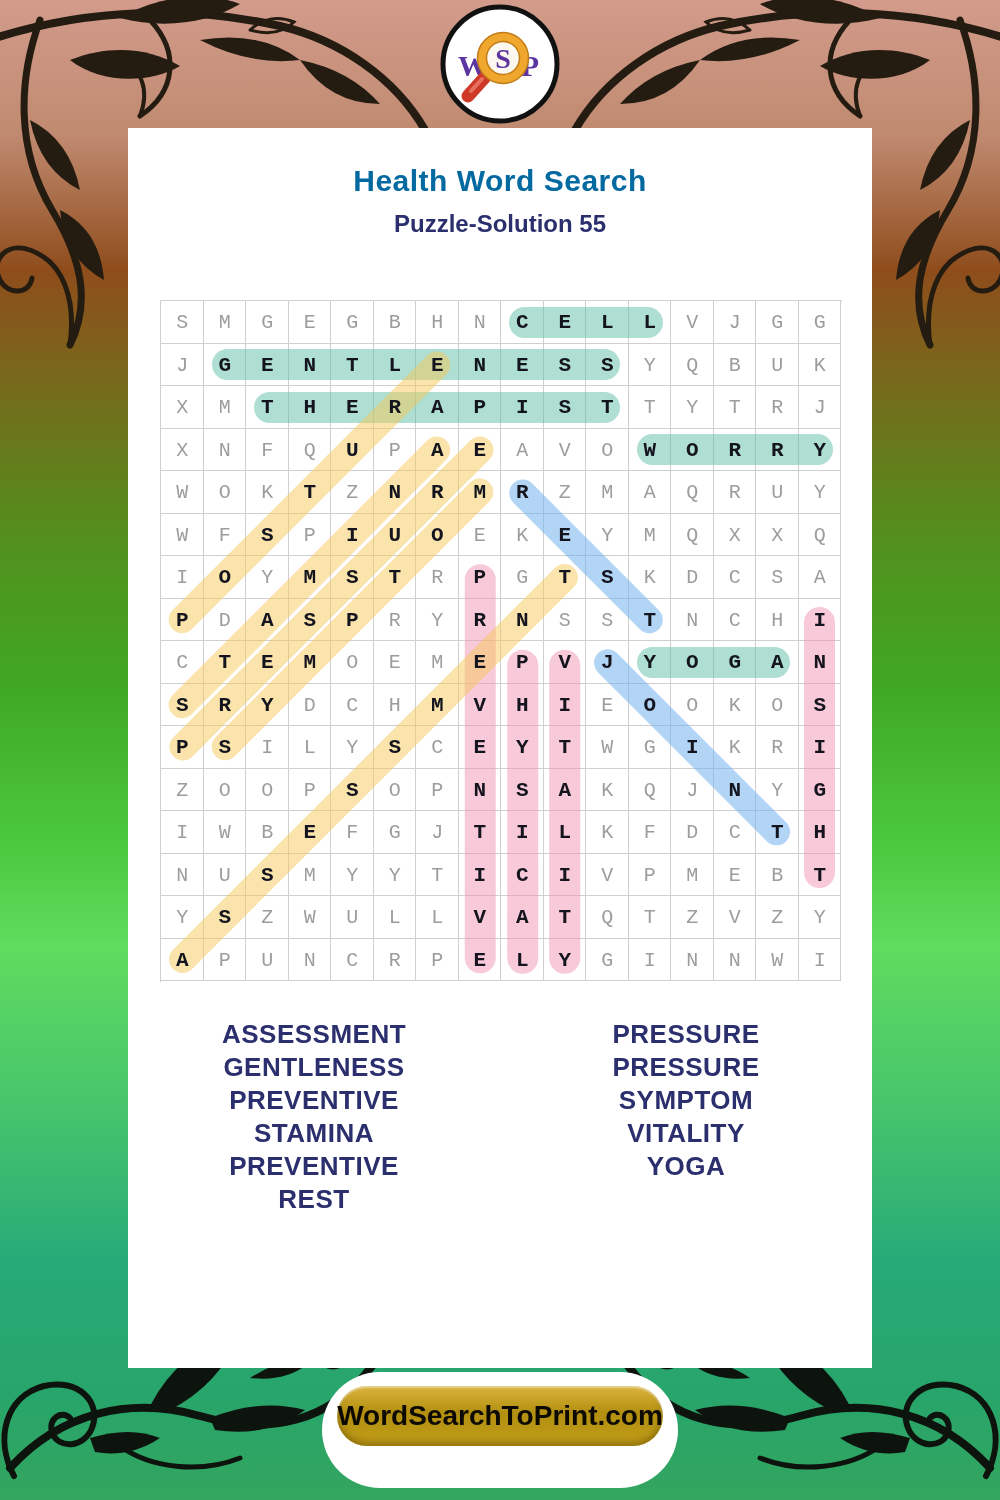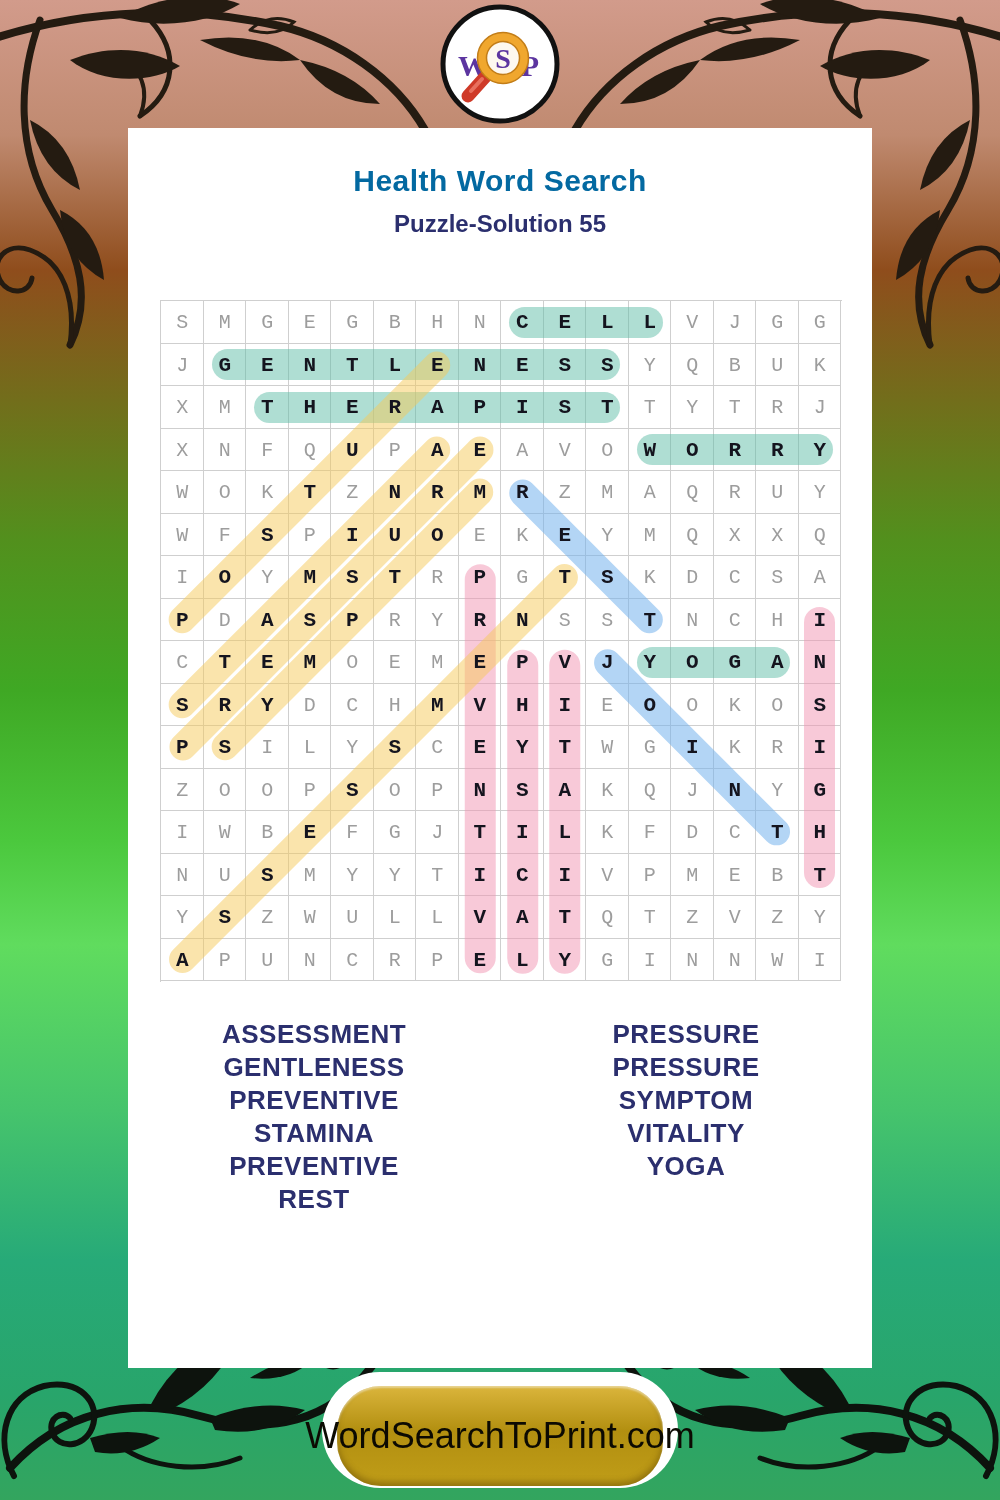--- a/index.html
+++ b/index.html
@@ -46,25 +46,25 @@
   .word-col{width:50%;text-align:center;}
   .word-col div{
     font-size:26px;font-weight:bold;color:#2b2f6e;line-height:33px;
     letter-spacing:0.5px;
   }
   .footer-pill{
     position:absolute;z-index:3;left:322px;top:1372px;width:356px;height:116px;
     background:#ffffff;border-radius:58px;
   }
   .footer-button{
-    position:absolute;left:15px;top:14px;width:326px;height:100px;border-radius:44px;
+    position:absolute;left:15px;top:14px;width:326px;height:60px;border-radius:44px;
     background:linear-gradient(180deg,#dbb53c 0%,#b28f10 45%,#c09d18 100%);
     box-shadow:inset 0 2px 2px rgba(255,255,255,.45), inset 0 -4px 6px rgba(90,64,0,.45);
     display:flex;align-items:center;justify-content:center;
-    font-size:36px;font-weight:normal;color:#0c0a02;cursor:pointer;
+    font-size:28px;font-weight:bold;color:#0c0a02;cursor:pointer;
   }
 </style>
 </head>
 <body>
 
 <div class="stage">
 
   <svg width="0" height="0" style="position:absolute">
     <defs>
       <g id="corner-flourish">

